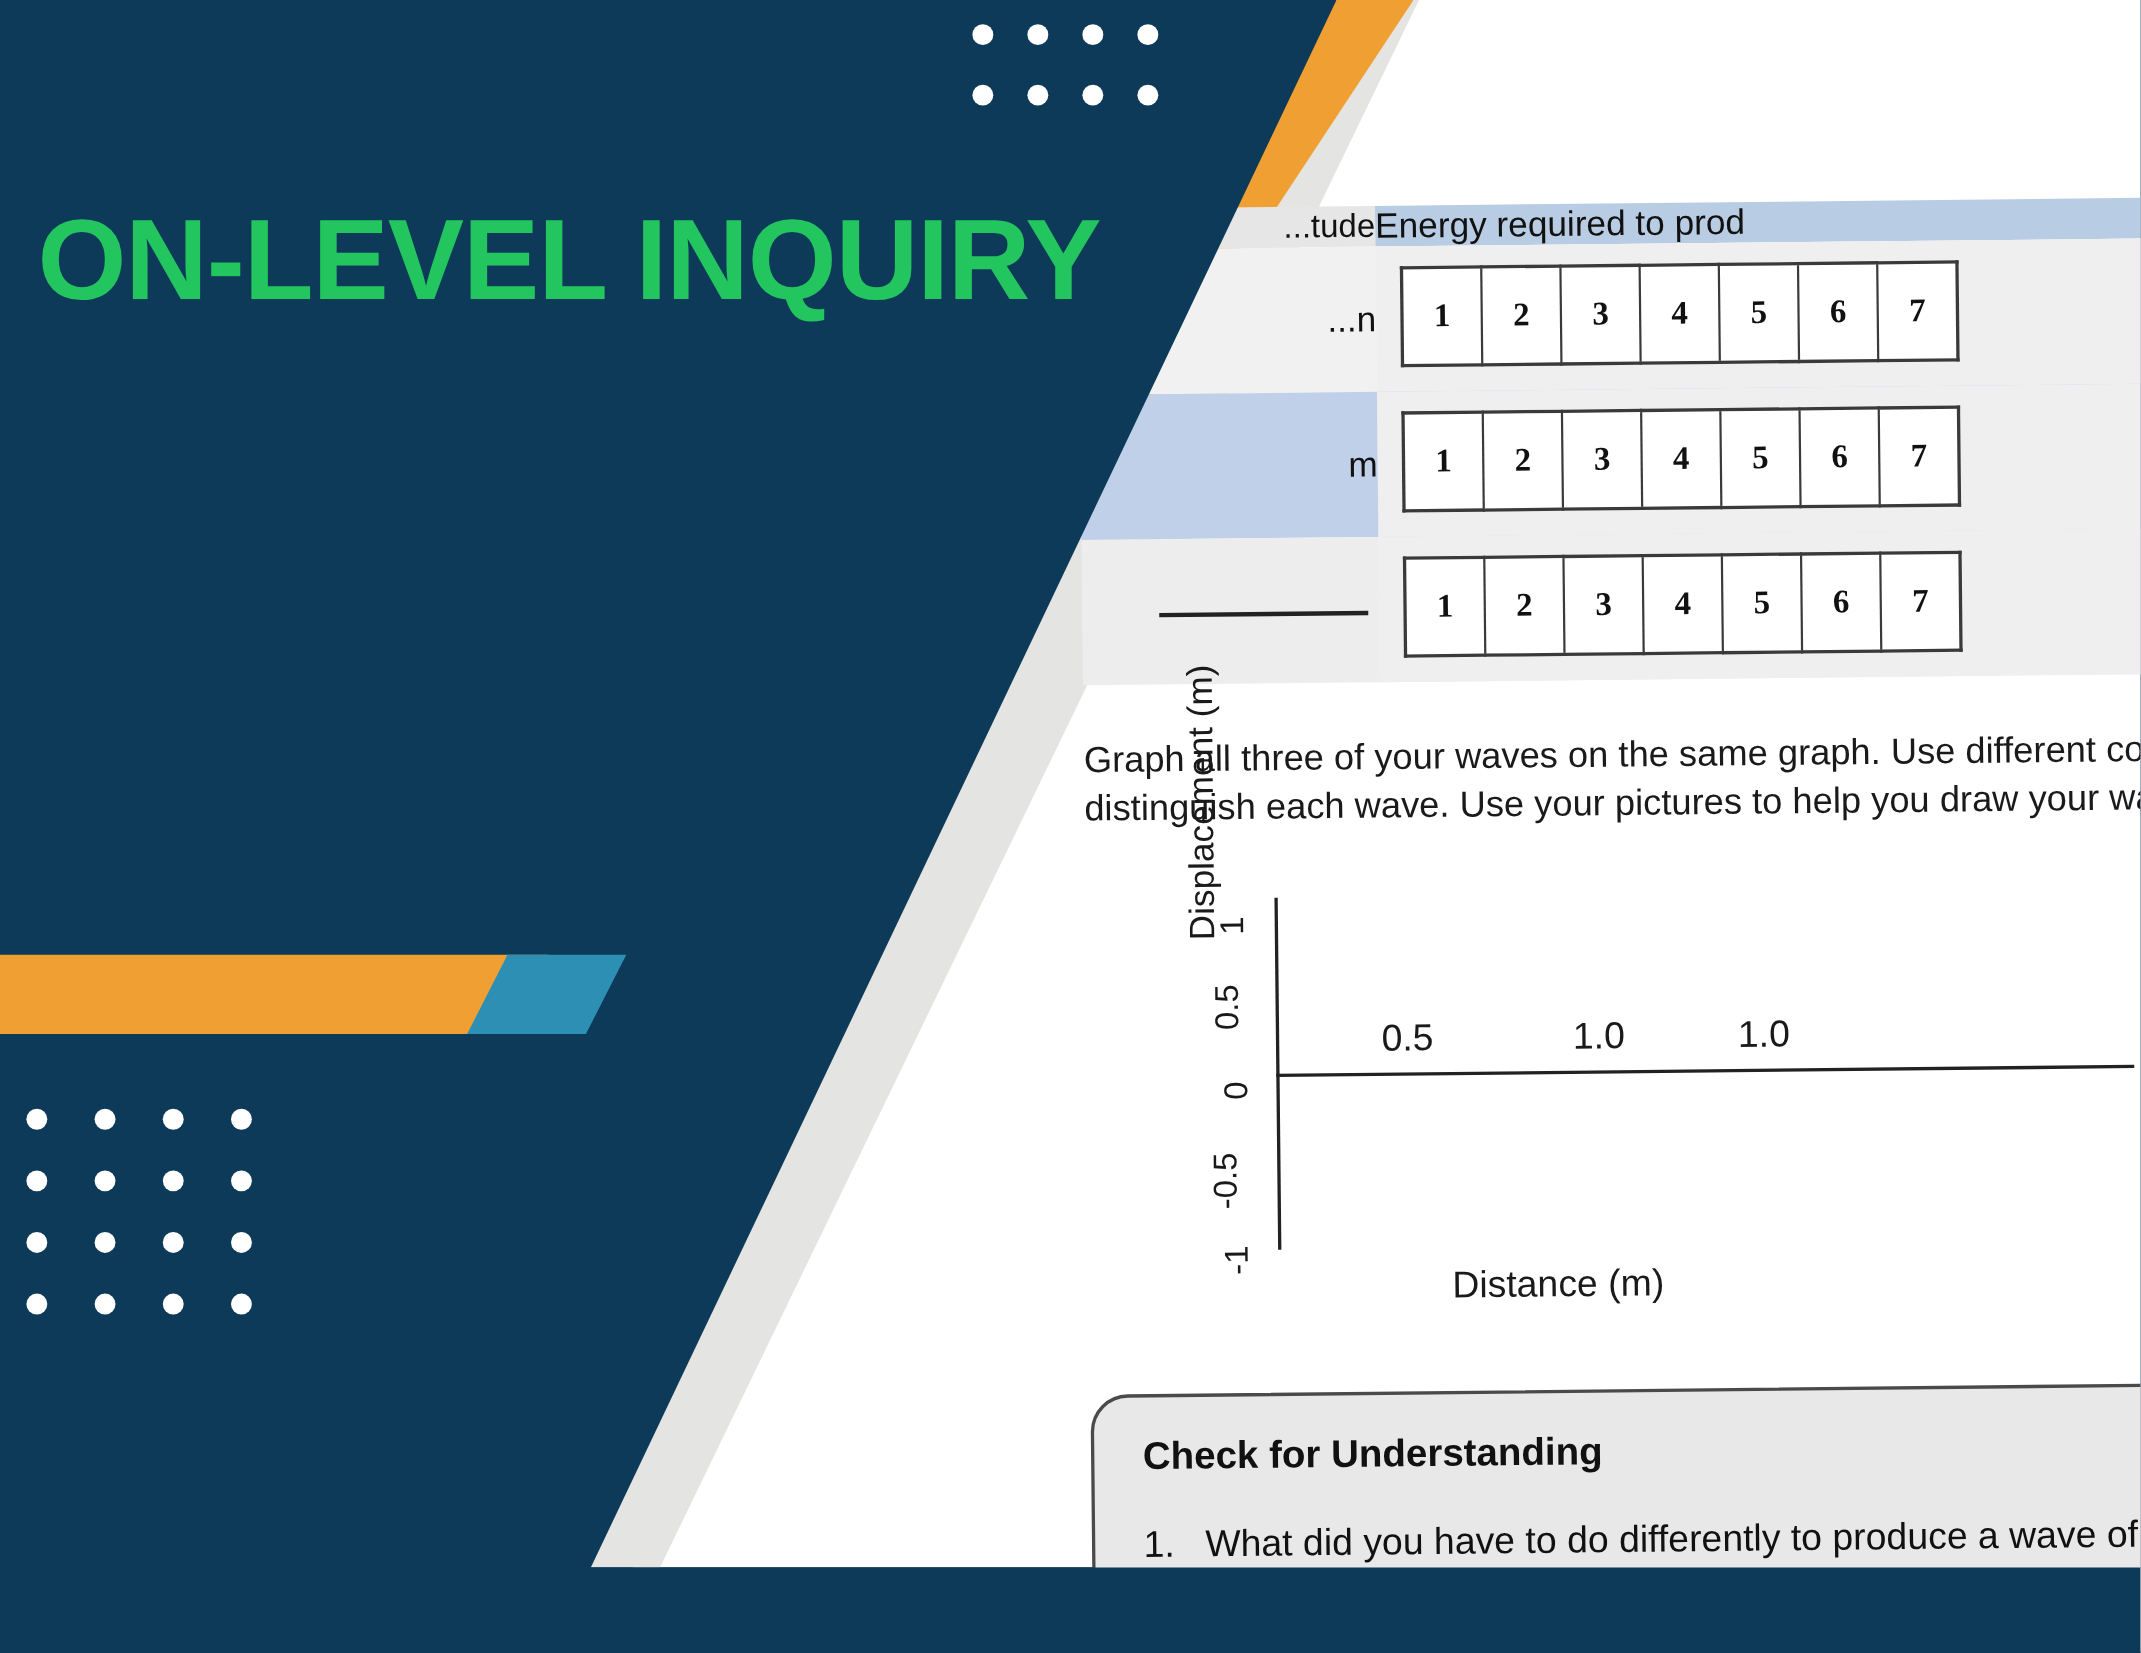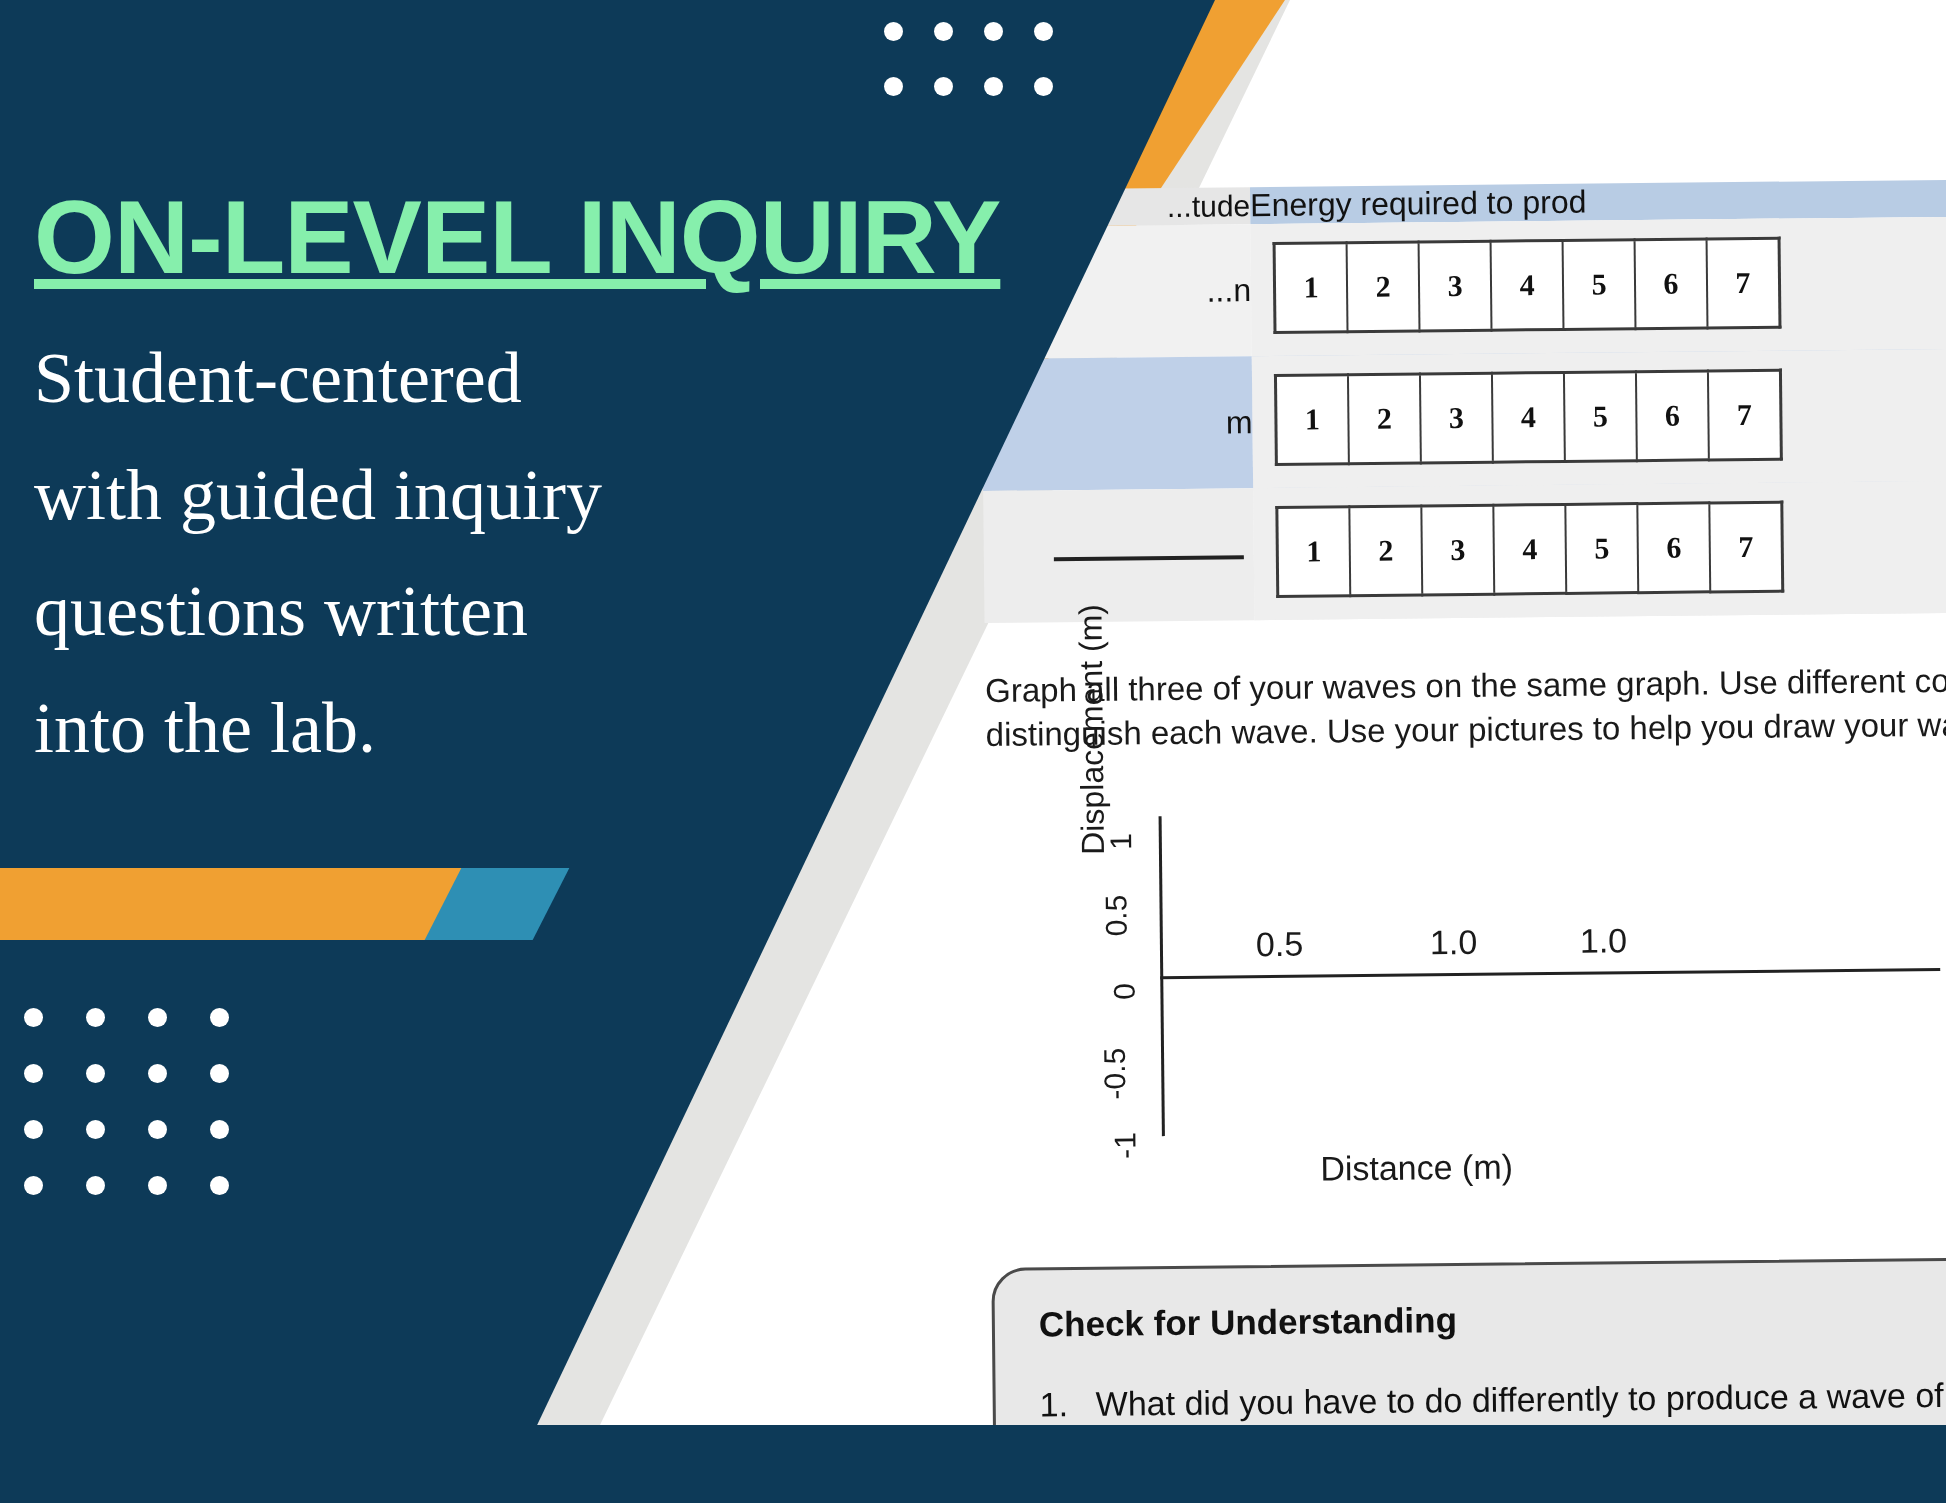--- a/index.html
+++ b/index.html
@@ -277,28 +277,27 @@
     transform: skewX(-27deg);
     z-index: 8;
   }
 
   
   .headline {
     position: absolute;
     left: 34px;
     top: 185px;
     z-index: 9;
-    color: #86efac;
+    color: #22c55e;
     font-family: "Liberation Sans", sans-serif;
     font-weight: bold;
     font-size: 104px;
     letter-spacing: -1px;
     white-space: nowrap;
     line-height: 1.0;
-    text-decoration: underline;
   }
   .subhead {
     position: absolute;
     left: 34px;
     top: 320px;
     z-index: 9;
     width: 780px;
     color: #ffffff;
     font-family: "Liberation Serif", serif;
     font-size: 72px;
@@ -452,20 +451,14 @@
     <div class="dot"></div>
     <div class="dot"></div>
     <div class="dot"></div>
   </div>
 
   <div class="accent-orange"></div>
   <div class="accent-teal"></div>
 
   <div class="headline">ON-LEVEL INQUIRY</div>
 
-  <div class="subhead">
-    <div>Student-centered</div>
-    <div>with guided inquiry</div>
-    <div>questions written</div>
-    <div>into the lab.</div>
-  </div>
 
 </div>
 
 </body></html>

